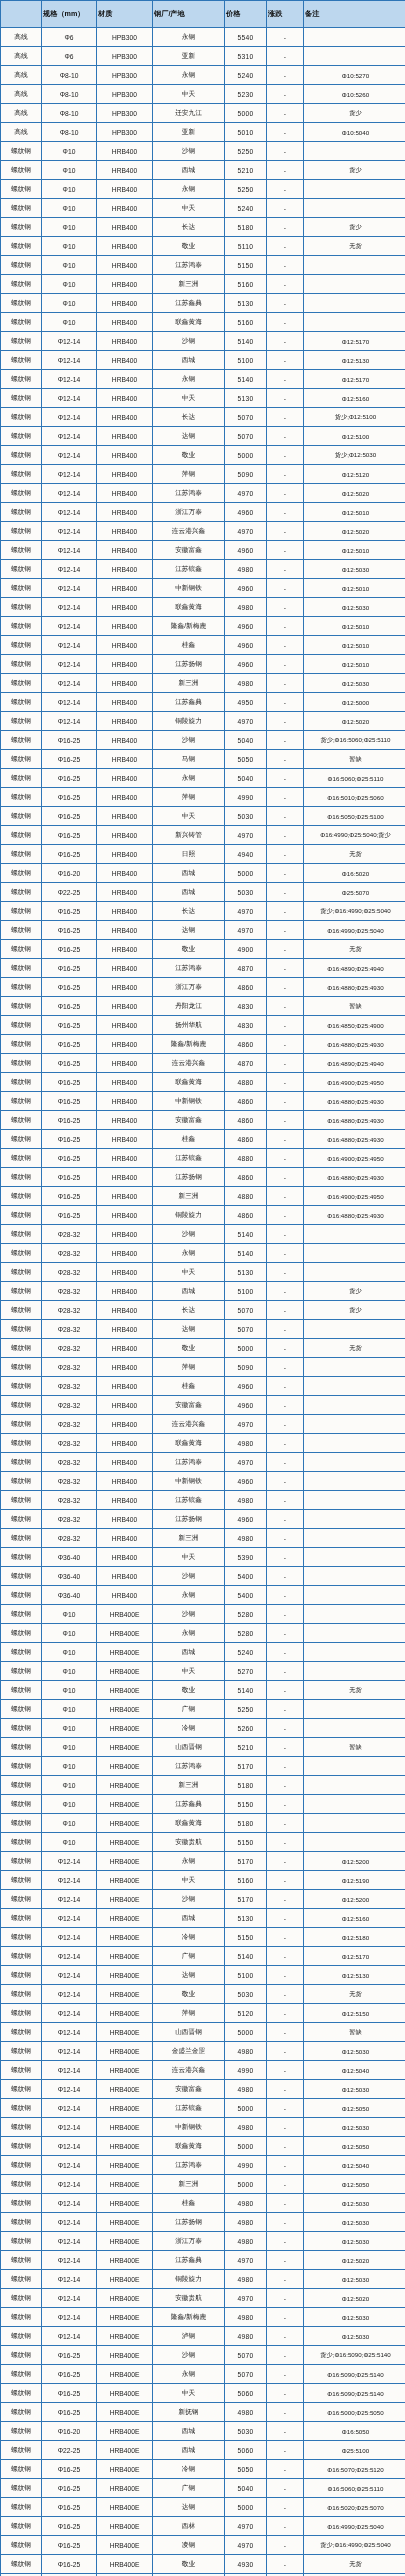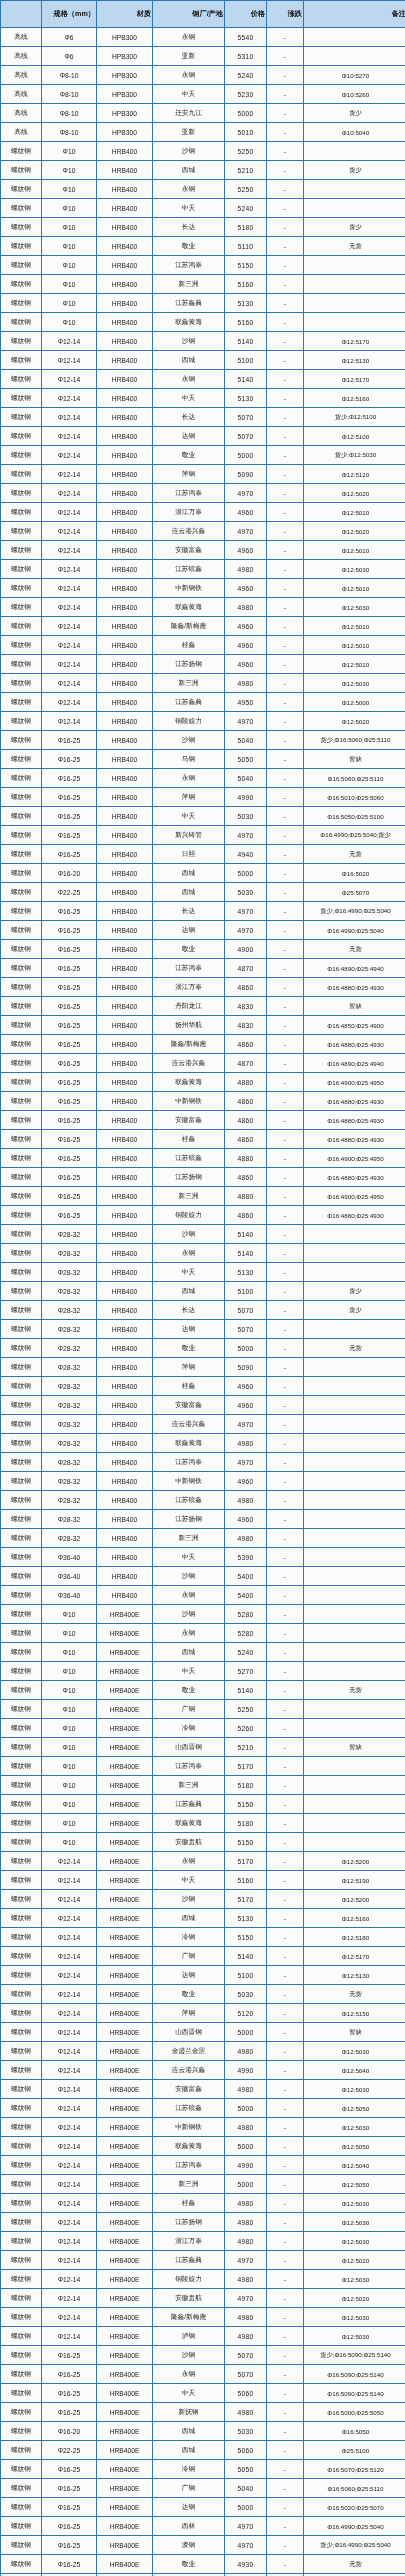--- a/index.html
+++ b/index.html
@@ -17,21 +17,21 @@
   col.c3{width:72px;} col.c4{width:42px;}  col.c5{width:37px;}
   col.c6{width:104px;}
   th{
     background:#bdd7ee;
     height:26px;
     font-size:7.2px;
     font-weight:bold;
     color:#111;
     border:0.5px solid #2e75b6;
     border-bottom:1px solid #2e75b6;
-    text-align:right;
+    text-align:left;
     padding:0 1px;
   }
   td{
     height:18px;
     font-size:6.7px;
     color:#1a1a1a;
     border:0.5px solid #2e75b6;
     text-align:center;
     padding:0 1px;
     background:#fcfbf9;

